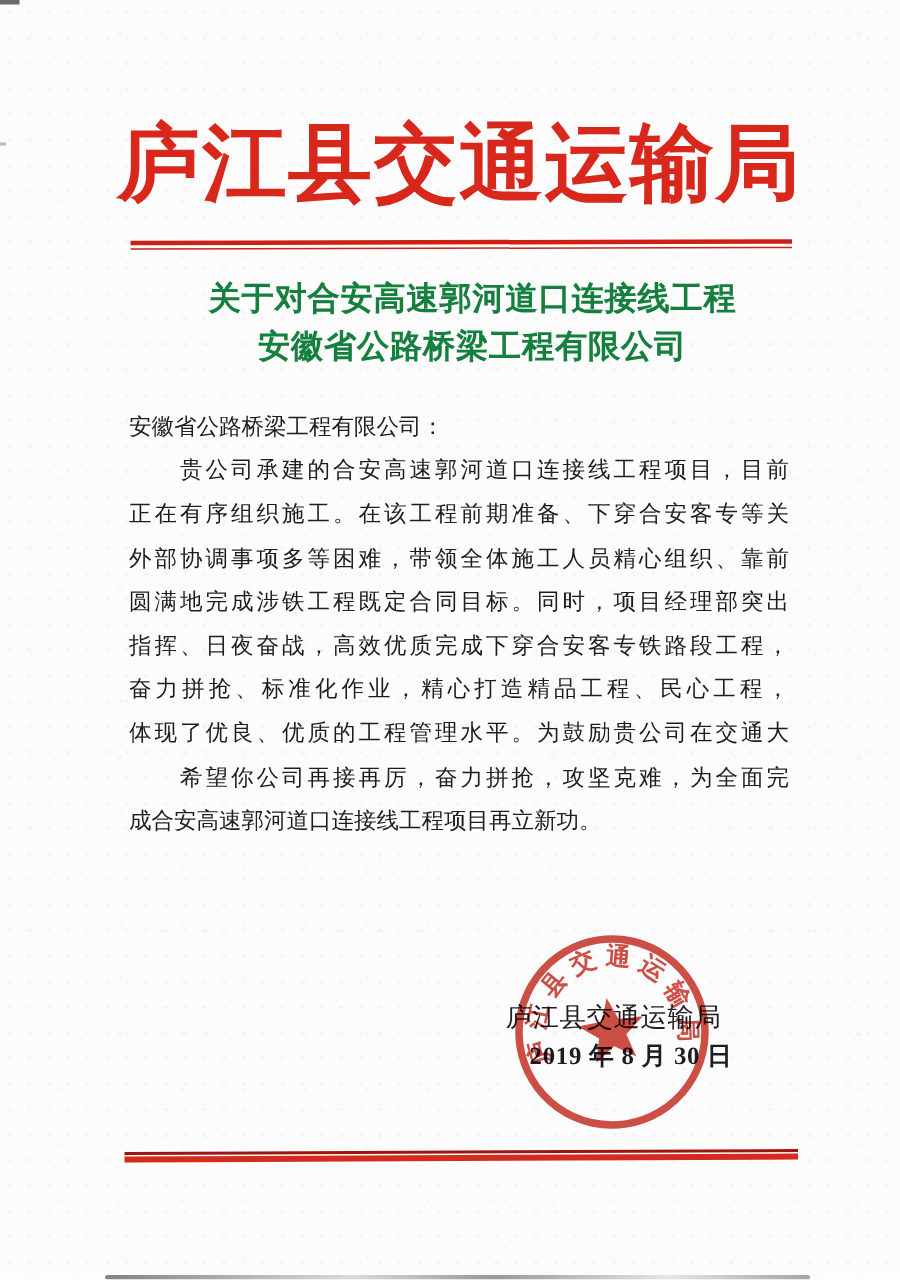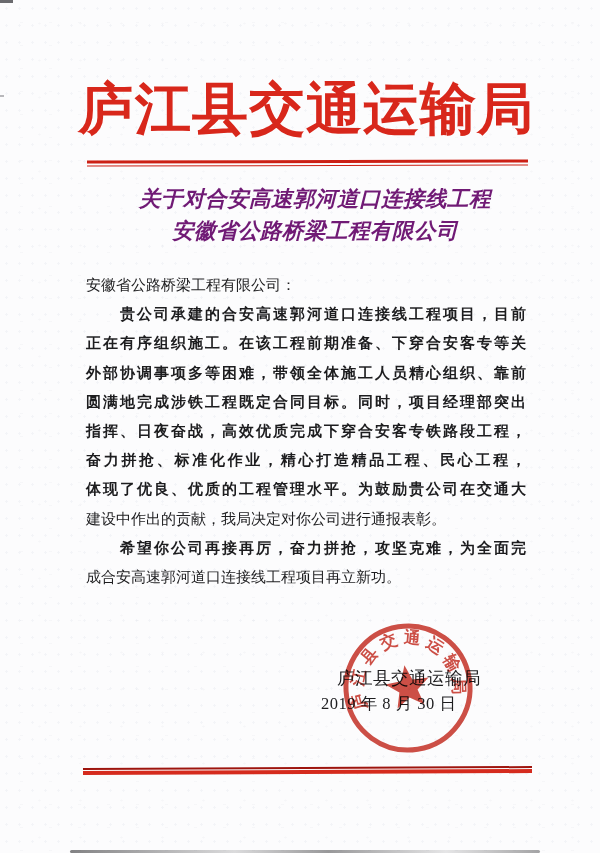--- a/index.html
+++ b/index.html
@@ -46,45 +46,43 @@
   .header-rule{position:absolute;left:87px;top:160px;width:441px;transform:rotate(-.15deg);}
   .header-rule .thick{height:3px;background:var(--rule-red);}
   .header-rule .gap{height:2px;}
   .header-rule .thin{height:1px;background:var(--rule-red);}
   .doc-title{
     position:absolute;left:30px;top:183px;width:570px;
     text-align:center;
     font-size:21.5px;font-weight:700;
     line-height:32px;
     letter-spacing:.5px;
-    color:#701a75;
-    font-style:italic;
+    color:#15803d;
   }
   .doc-body{
     position:absolute;left:86px;top:271px;width:440px;
     font-size:15px;line-height:29.2px;
     color:var(--ink);
   }
   .doc-body .line{white-space:nowrap;}
   .doc-body .line.fill{
     white-space:normal;
     text-align:justify;
     text-align-last:justify;
     text-justify:inter-character;
-    font-weight:bold;
   }
   .signature-org{
     position:absolute;left:337px;top:666px;
     font-size:17.5px;letter-spacing:.5px;
     color:var(--ink);white-space:nowrap;
   }
   .signature-date{
-    position:absolute;left:321px;top:693px;
+    position:absolute;left:353px;top:693px;
     font-size:16.5px;letter-spacing:.5px;
-    color:var(--ink);white-space:nowrap;
+    color:var(--ink);white-space:nowrap;font-weight:bold;
   }
   .seal{
     position:absolute;left:341px;top:621px;width:134px;height:134px;
     transform:rotate(-9deg);
     opacity:.88;
     mix-blend-mode:multiply;
   }
   .bottom-rule{position:absolute;left:83px;top:767px;width:449px;transform:rotate(-.25deg);}
   .bottom-rule .thin{height:1.5px;background:var(--rule-dark);}
   .bottom-rule .gap{height:1px;}
@@ -111,21 +109,20 @@
 
 <div class="doc-body" id="body-lines">
     <div class="line">安徽省公路桥梁工程有限公司：</div>
     <div class="line fill">　　贵公司承建的合安高速郭河道口连接线工程项目，目前</div>
     <div class="line fill">正在有序组织施工。在该工程前期准备、下穿合安客专等关</div>
     <div class="line fill">外部协调事项多等困难，带领全体施工人员精心组织、靠前</div>
     <div class="line fill">圆满地完成涉铁工程既定合同目标。同时，项目经理部突出</div>
     <div class="line fill">指挥、日夜奋战，高效优质完成下穿合安客专铁路段工程，</div>
     <div class="line fill">奋力拼抢、标准化作业，精心打造精品工程、民心工程，</div>
     <div class="line fill">体现了优良、优质的工程管理水平。为鼓励贵公司在交通大</div>
-    <div class="line">建设中作出的贡献，我局决定对你公司进行通报表彰。</div>
     <div class="line fill">　　希望你公司再接再厉，奋力拼抢，攻坚克难，为全面完</div>
     <div class="line">成合安高速郭河道口连接线工程项目再立新功。</div>
   </div>
 
 <div class="signature-org">庐江县交通运输局</div>
 <div class="signature-date">2019 年 8 月 30 日</div>
 
 <svg class="seal" viewBox="0 0 134 134" xmlns="http://www.w3.org/2000/svg">
   <circle cx="67" cy="67" r="62" fill="none" stroke="#c9372c" stroke-width="5"></circle>
   <polygon points="67,44 72.7,59.2 88.9,59.9 76.2,70 80.5,85.6 67,76.7 53.5,85.6 57.8,70 45.1,59.9 61.3,59.2" fill="#c9372c"></polygon>

